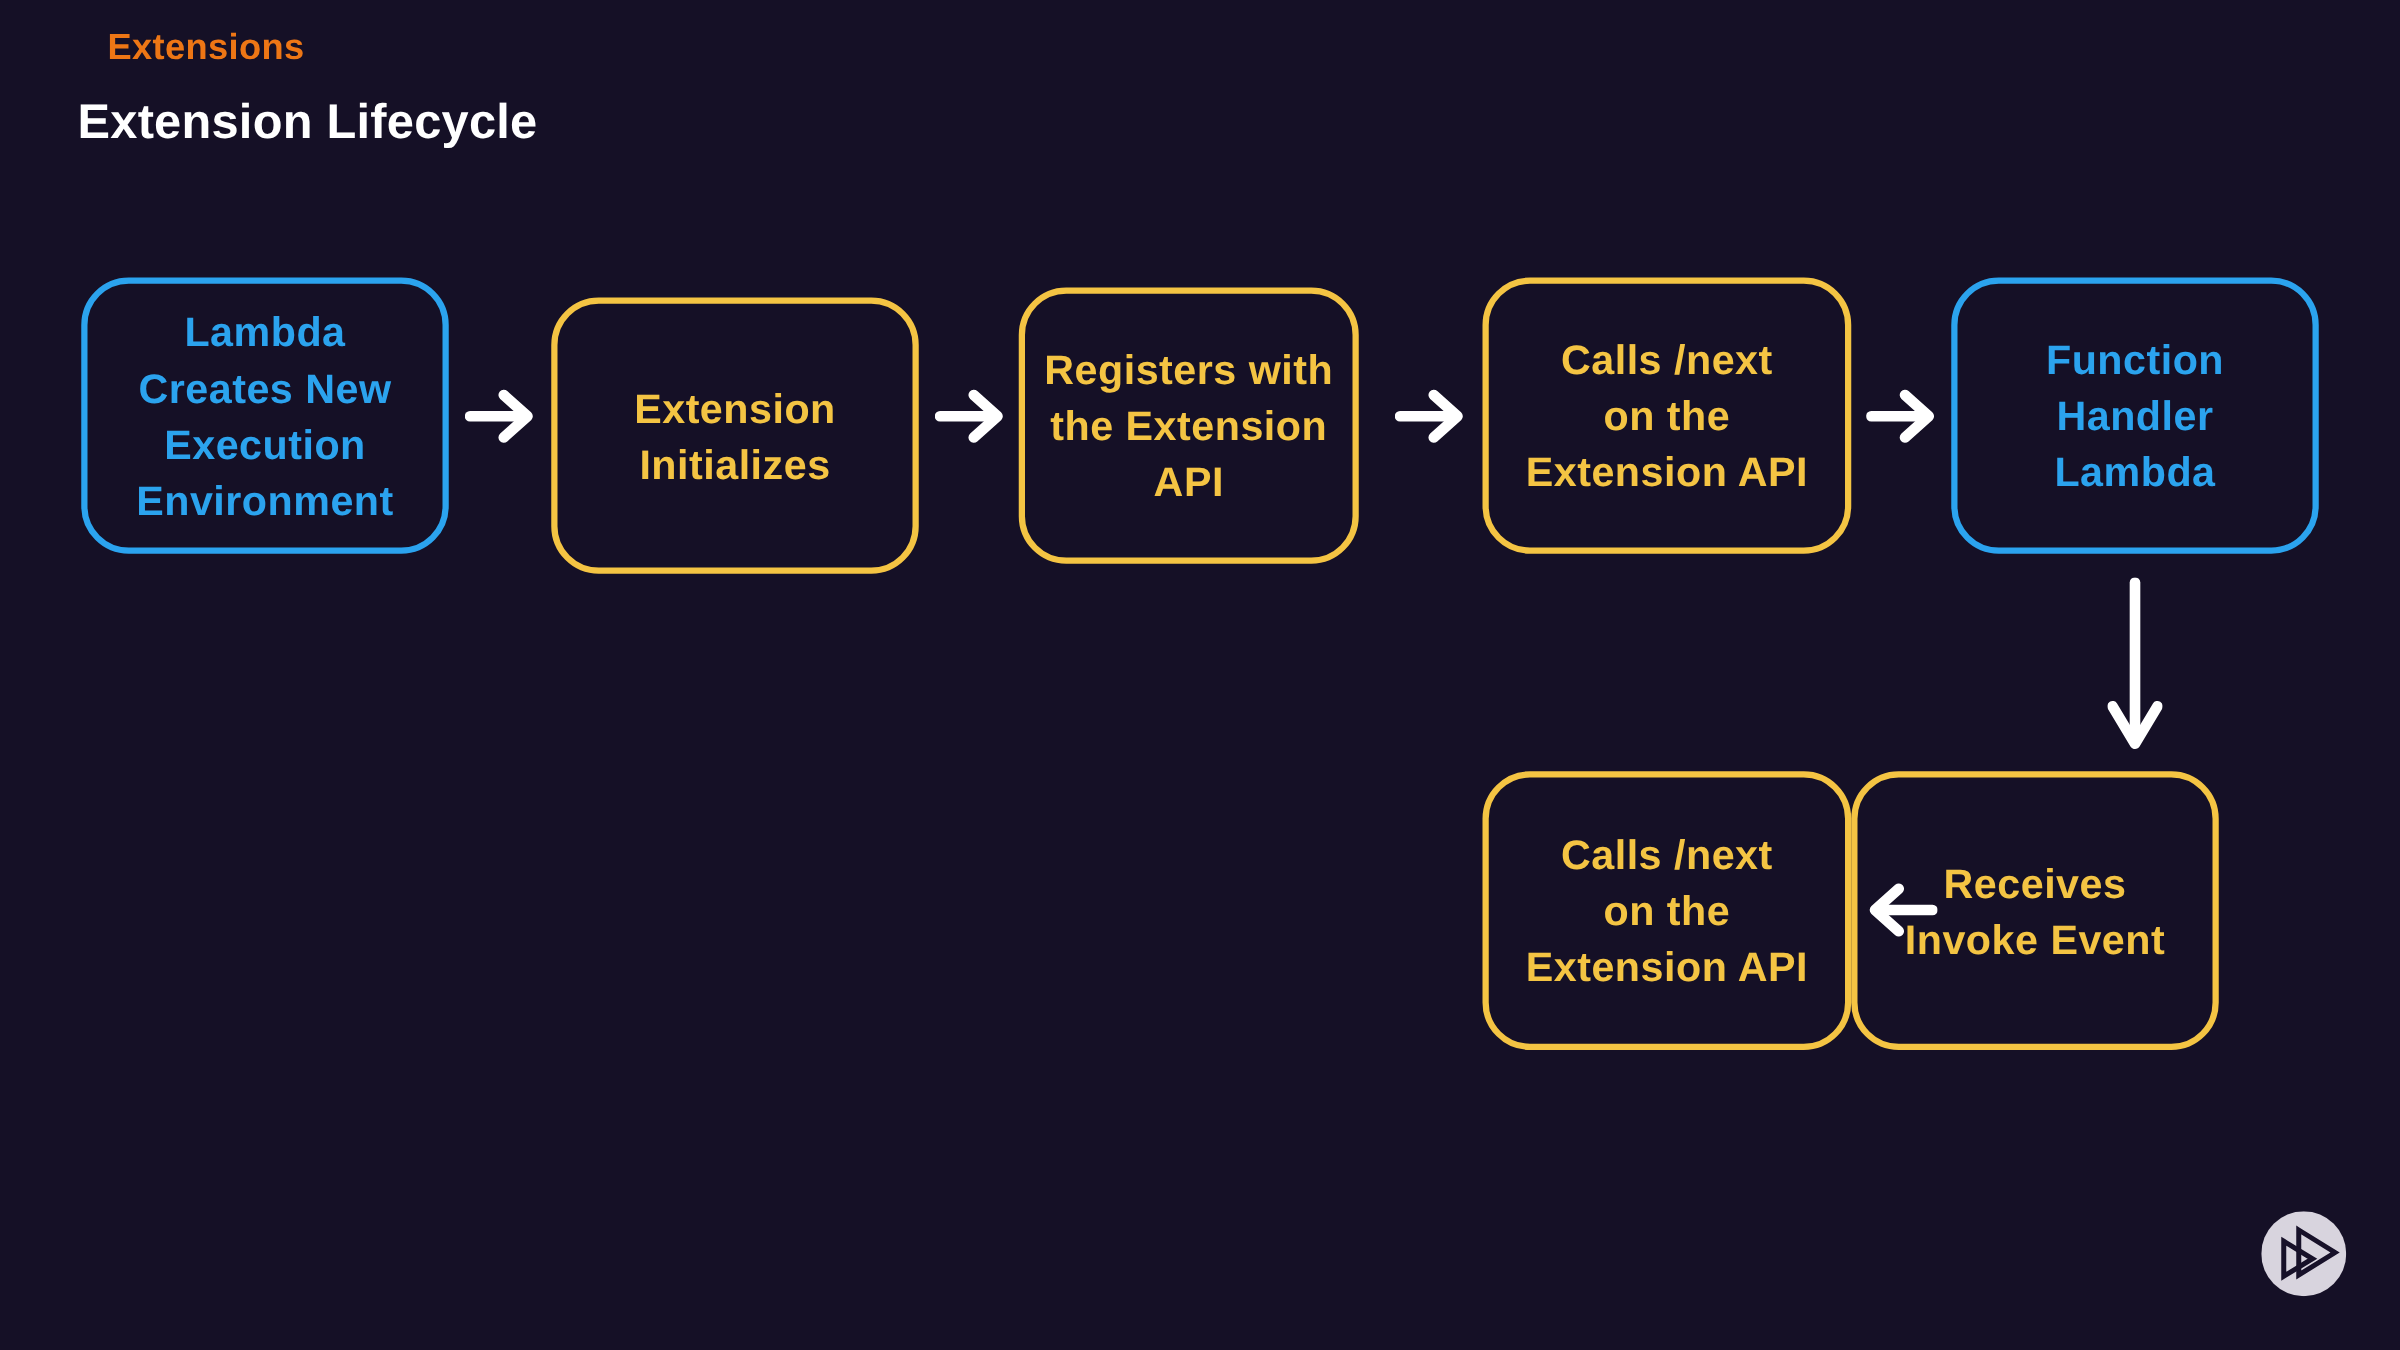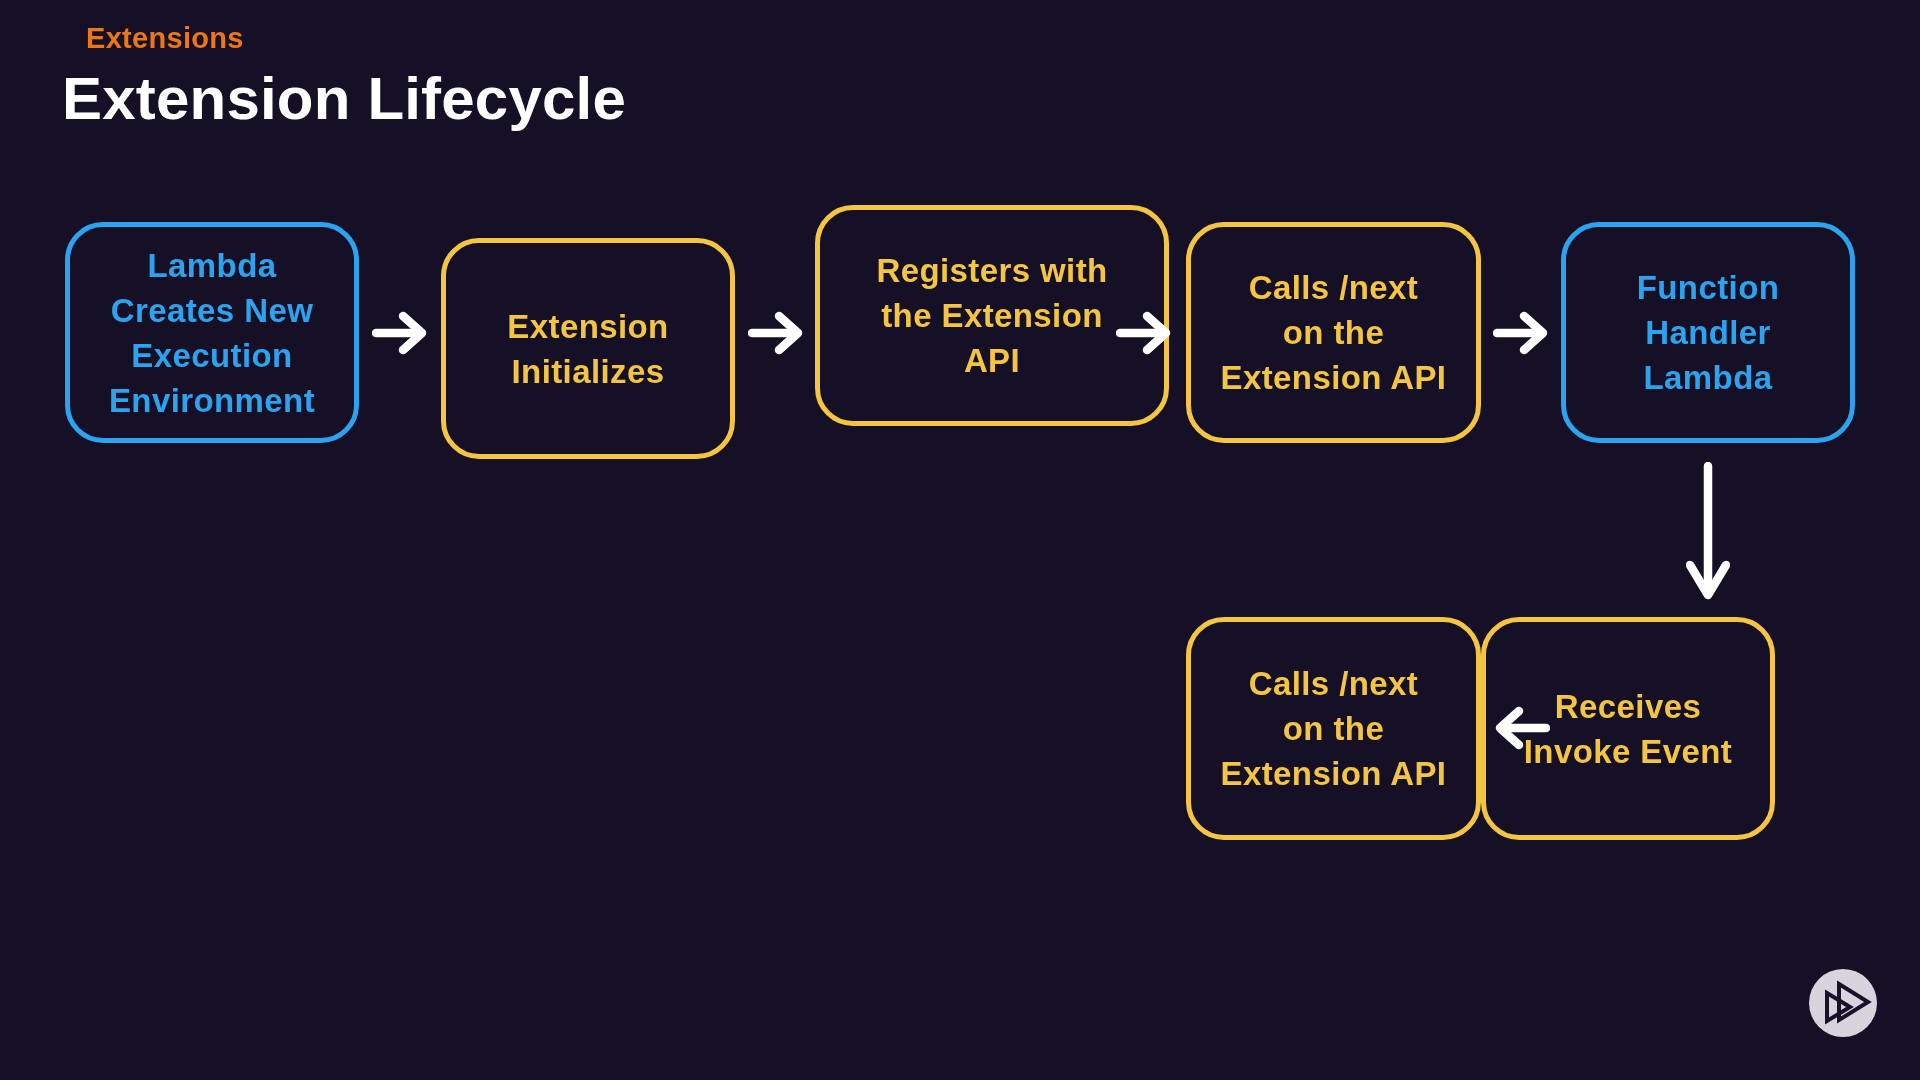--- a/index.html
+++ b/index.html
@@ -22,22 +22,22 @@
   .stage { position: relative; width: 1920px; height: 1080px; }
 
   
   .kicker {
     position: absolute; left: 62px; top: 22px;
     font-size: 29px; font-weight: 700; letter-spacing: 0.3px;
     color: var(--orange);
     margin-left: 24px;
   }
   .title {
-    position: absolute; left: 62px; top: 64px;
-    font-size: 60px; font-weight: 700; letter-spacing: 0.2px;
+    position: absolute; left: 62px; top: 76px;
+    font-size: 39px; font-weight: 700; letter-spacing: 0.2px;
     color: var(--white);
   }
 
   
   .node {
     position: absolute;
     border: 5px solid;
     border-radius: 38px;
     display: flex; align-items: center; justify-content: center;
     text-align: center;
@@ -46,21 +46,21 @@
   .node .node-label {
     font-size: 33px; font-weight: 700; line-height: 45px;
     letter-spacing: 0.4px;
     white-space: pre-line;
   }
   .node.blue   { border-color: var(--blue);   color: var(--blue); }
   .node.yellow { border-color: var(--yellow); color: var(--yellow); }
 
   .n1 { left: 65px;   top: 222px; width: 294px; height: 221px; }
   .n2 { left: 441px;  top: 222px; width: 294px; height: 221px; margin-top: 16px; }
-  .n3 { left: 815px;  top: 205px; width: 354px; height: 221px; align-items: center; }
+  .n3 { left: 815px;  top: 230px; width: 272px; height: 221px; align-items: center; }
   .n4 { left: 1186px; top: 222px; width: 295px; height: 221px; }
   .n5 { left: 1561px; top: 222px; width: 294px; height: 221px; }
   .n6 { left: 1186px; top: 617px; width: 295px; height: 223px; }
   .n7 { left: 1481px; top: 617px; width: 294px; height: 223px; }
 
   
   .arrow { position: absolute; color: var(--white); }
   .arrow line, .arrow polyline {
     stroke: currentColor; fill: none;
     stroke-width: 8.5; stroke-linecap: round; stroke-linejoin: round;

